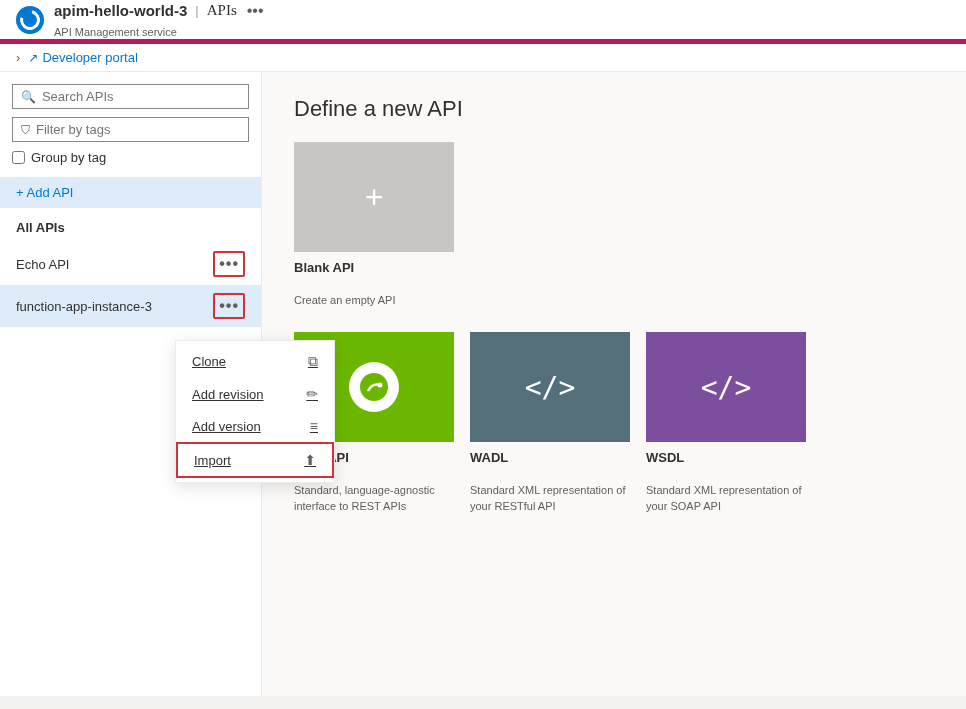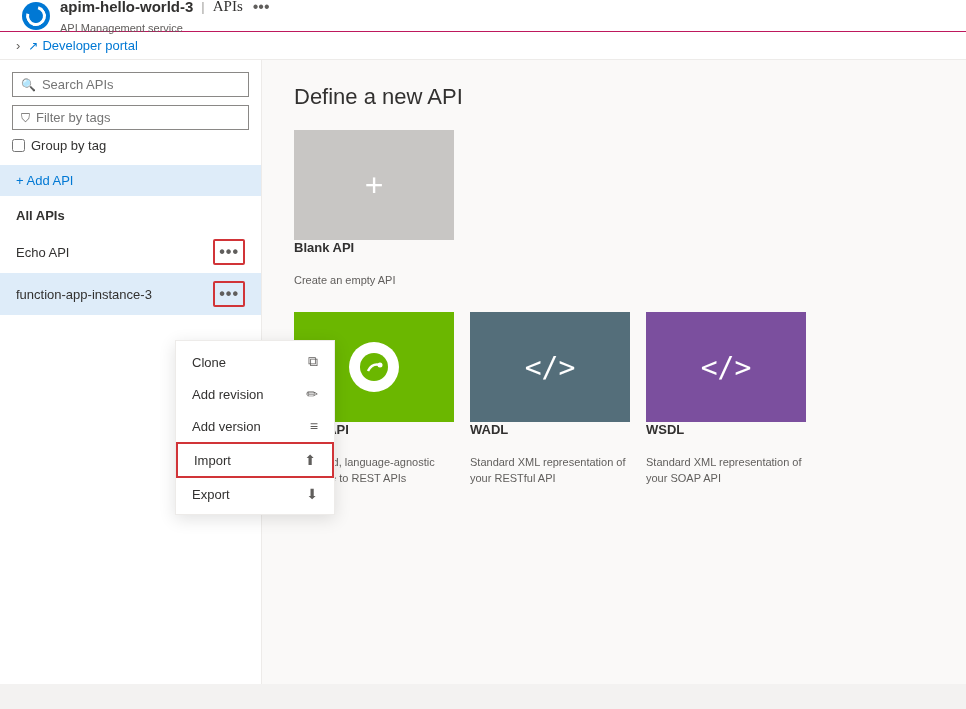--- a/index.html
+++ b/index.html
@@ -2,24 +2,24 @@
 <html><head>
   <meta charset="utf-8">
   <style>
     * { box-sizing: border-box; margin: 0; padding: 0; }
     body { font-family: 'Segoe UI', Arial, sans-serif; font-size: 13px; background: #f3f2f1; color: #323130; }
 
     
     .top-header {
       display: flex;
       align-items: center;
-      padding: 8px 22px;
-      background: #fff;
-      border-bottom: 1px solid #be185d;
-      height: 32px;
+      padding: 8px 16px;
+      background: #fff;
+      border-bottom: 5px solid #be185d;
+      height: 44px;
     }
     .app-icon {
       width: 28px; height: 28px;
       background: #0078d4;
       border-radius: 50%;
       display: flex; align-items: center; justify-content: center;
       margin-right: 10px;
       flex-shrink: 0;
     }
     .app-icon-inner {
@@ -164,26 +164,27 @@
       top: 340px;
       background: #fff;
       border: 1px solid #edebe9;
       box-shadow: 0 4px 16px rgba(0,0,0,0.12);
       z-index: 100;
       min-width: 160px;
       padding: 4px 0;
     }
     .context-menu-item {
       display: flex;
-      align-items: flex-end;
+      align-items: center;
       justify-content: space-between;
       padding: 8px 16px;
       cursor: pointer;
       font-size: 13px;
       color: #323130;
+      text-decoration: underline;
     }
     .context-menu-item.highlighted {
       background: #fff;
       border: 2px solid #d13438;
     }
     .context-menu-icon {
       color: #605e5c;
       font-size: 14px;
     }
 
@@ -221,21 +222,21 @@
       background: #c8c6c4;
     }
     .card-icon.blank { background: #c8c6c4; }
     .card-icon.openapi { background: #6bb700; }
     .card-icon.wadl { background: #546e7a; }
     .card-icon.wsdl { background: #7b4f9e; }
     .card-label {
       font-size: 13px;
       font-weight: 600;
       color: #323130;
-      margin-top: 0;
+      margin-top: 8px;
     }
     .card-desc {
       font-size: 11px;
       color: #605e5c;
       margin-top: 18px;
       line-height: 1.4;
     }
     .from-def-title {
       font-size: 22px;
       font-weight: 300;
@@ -330,24 +331,20 @@
       <span>Add revision</span>
       <span class="context-menu-icon">✏</span>
     </div>
     <div class="context-menu-item">
       <span>Add version</span>
       <span class="context-menu-icon">≡</span>
     </div>
     <div class="context-menu-item highlighted" style="border:2px solid #d13438;">
       <span>Import</span>
       <span class="context-menu-icon">⬆</span>
-    </div>
-    <div class="context-menu-item">
-      <span>Export</span>
-      <span class="context-menu-icon">⬇</span>
     </div>
   </div>
 
   <div class="main-content">
     <div class="section-title">Define a new API</div>
     <div class="cards-grid">
 
       <div class="api-card">
         <div class="card-icon blank">
           <span class="icon-plus">+</span>

